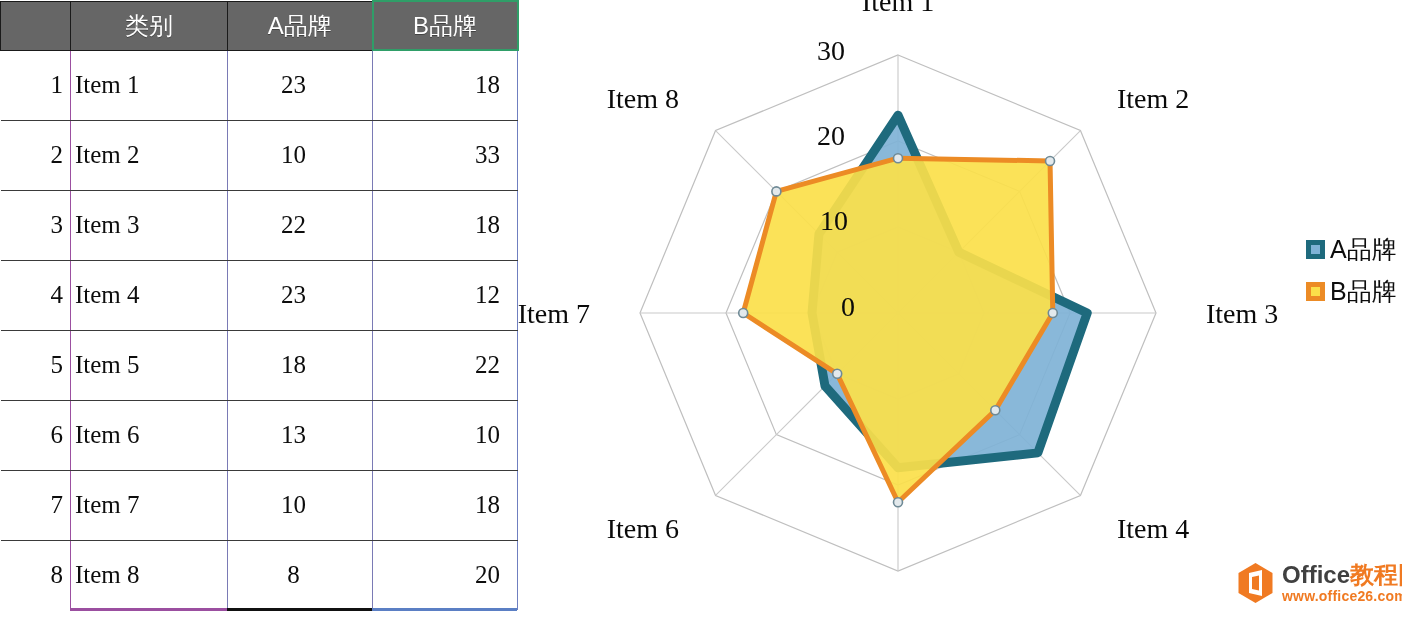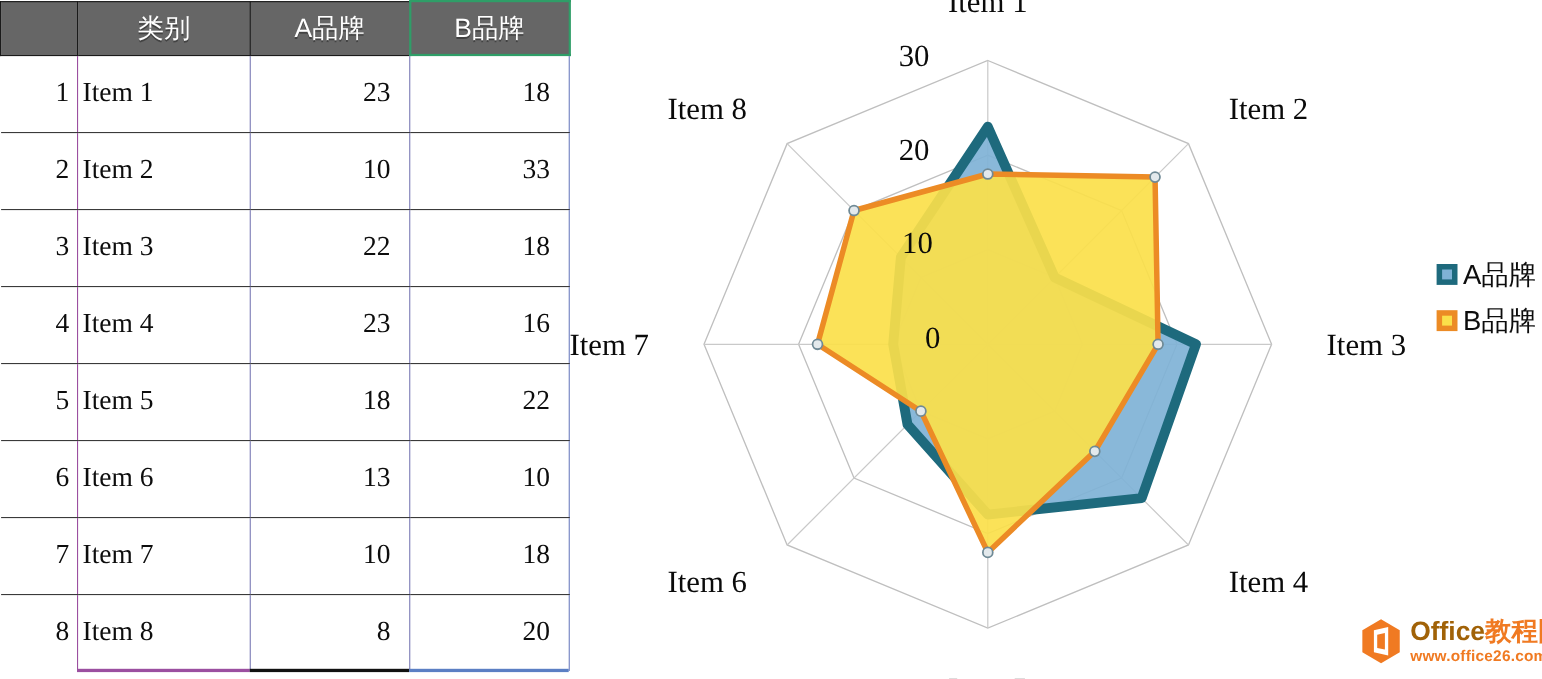--- a/index.html
+++ b/index.html
@@ -71,21 +71,21 @@
     border-left: none;
     border-right: 1.6px solid #9b4fa0;
     padding-right: 7px;
   }
   tbody td.cat {
     text-align: left;
     border-right: none;
     padding-left: 4px;
   }
   tbody td.num-a {
-    text-align: right;
+    text-align: center;
     border-left: 1px solid #7a7ab5;
     border-right: 1px solid #7a7ab5;
     padding-right: 17px;
   }
   tbody td.num-b {
     text-align: right;
     border-left: none;
     border-right: 1.4px solid #6f7fc0;
     padding-right: 17px;
   }
@@ -170,21 +170,21 @@
     width: 39px; height: 42px;
     flex: 0 0 auto;
   }
   #wm-text { line-height: 1; }
   #wm-title {
     font-family: "Liberation Sans", "DejaVu Sans", sans-serif;
     font-size: 24px;
     font-weight: bold;
     white-space: nowrap;
   }
-  #wm-title .blue { color: #a16207; }
+  #wm-title .blue { color: #404040; }
   #wm-title .orange { color: #f07a22; }
   #wm-url {
     font-family: "Liberation Sans", "DejaVu Sans", sans-serif;
     font-size: 14px;
     font-weight: bold;
     color: #f07a22;
     letter-spacing: 0.2px;
     margin-top: 2px;
     white-space: nowrap;
   }
@@ -224,21 +224,21 @@
         <tr>
           <td class="rownum">3</td>
           <td class="cat">Item 3</td>
           <td class="num-a">22</td>
           <td class="num-b">18</td>
         </tr>
         <tr>
           <td class="rownum">4</td>
           <td class="cat">Item 4</td>
           <td class="num-a">23</td>
-          <td class="num-b">16</td>
+          <td class="num-b">12</td>
         </tr>
         <tr>
           <td class="rownum">5</td>
           <td class="cat">Item 5</td>
           <td class="num-a">18</td>
           <td class="num-b">22</td>
         </tr>
         <tr>
           <td class="rownum">6</td>
           <td class="cat">Item 6</td>

